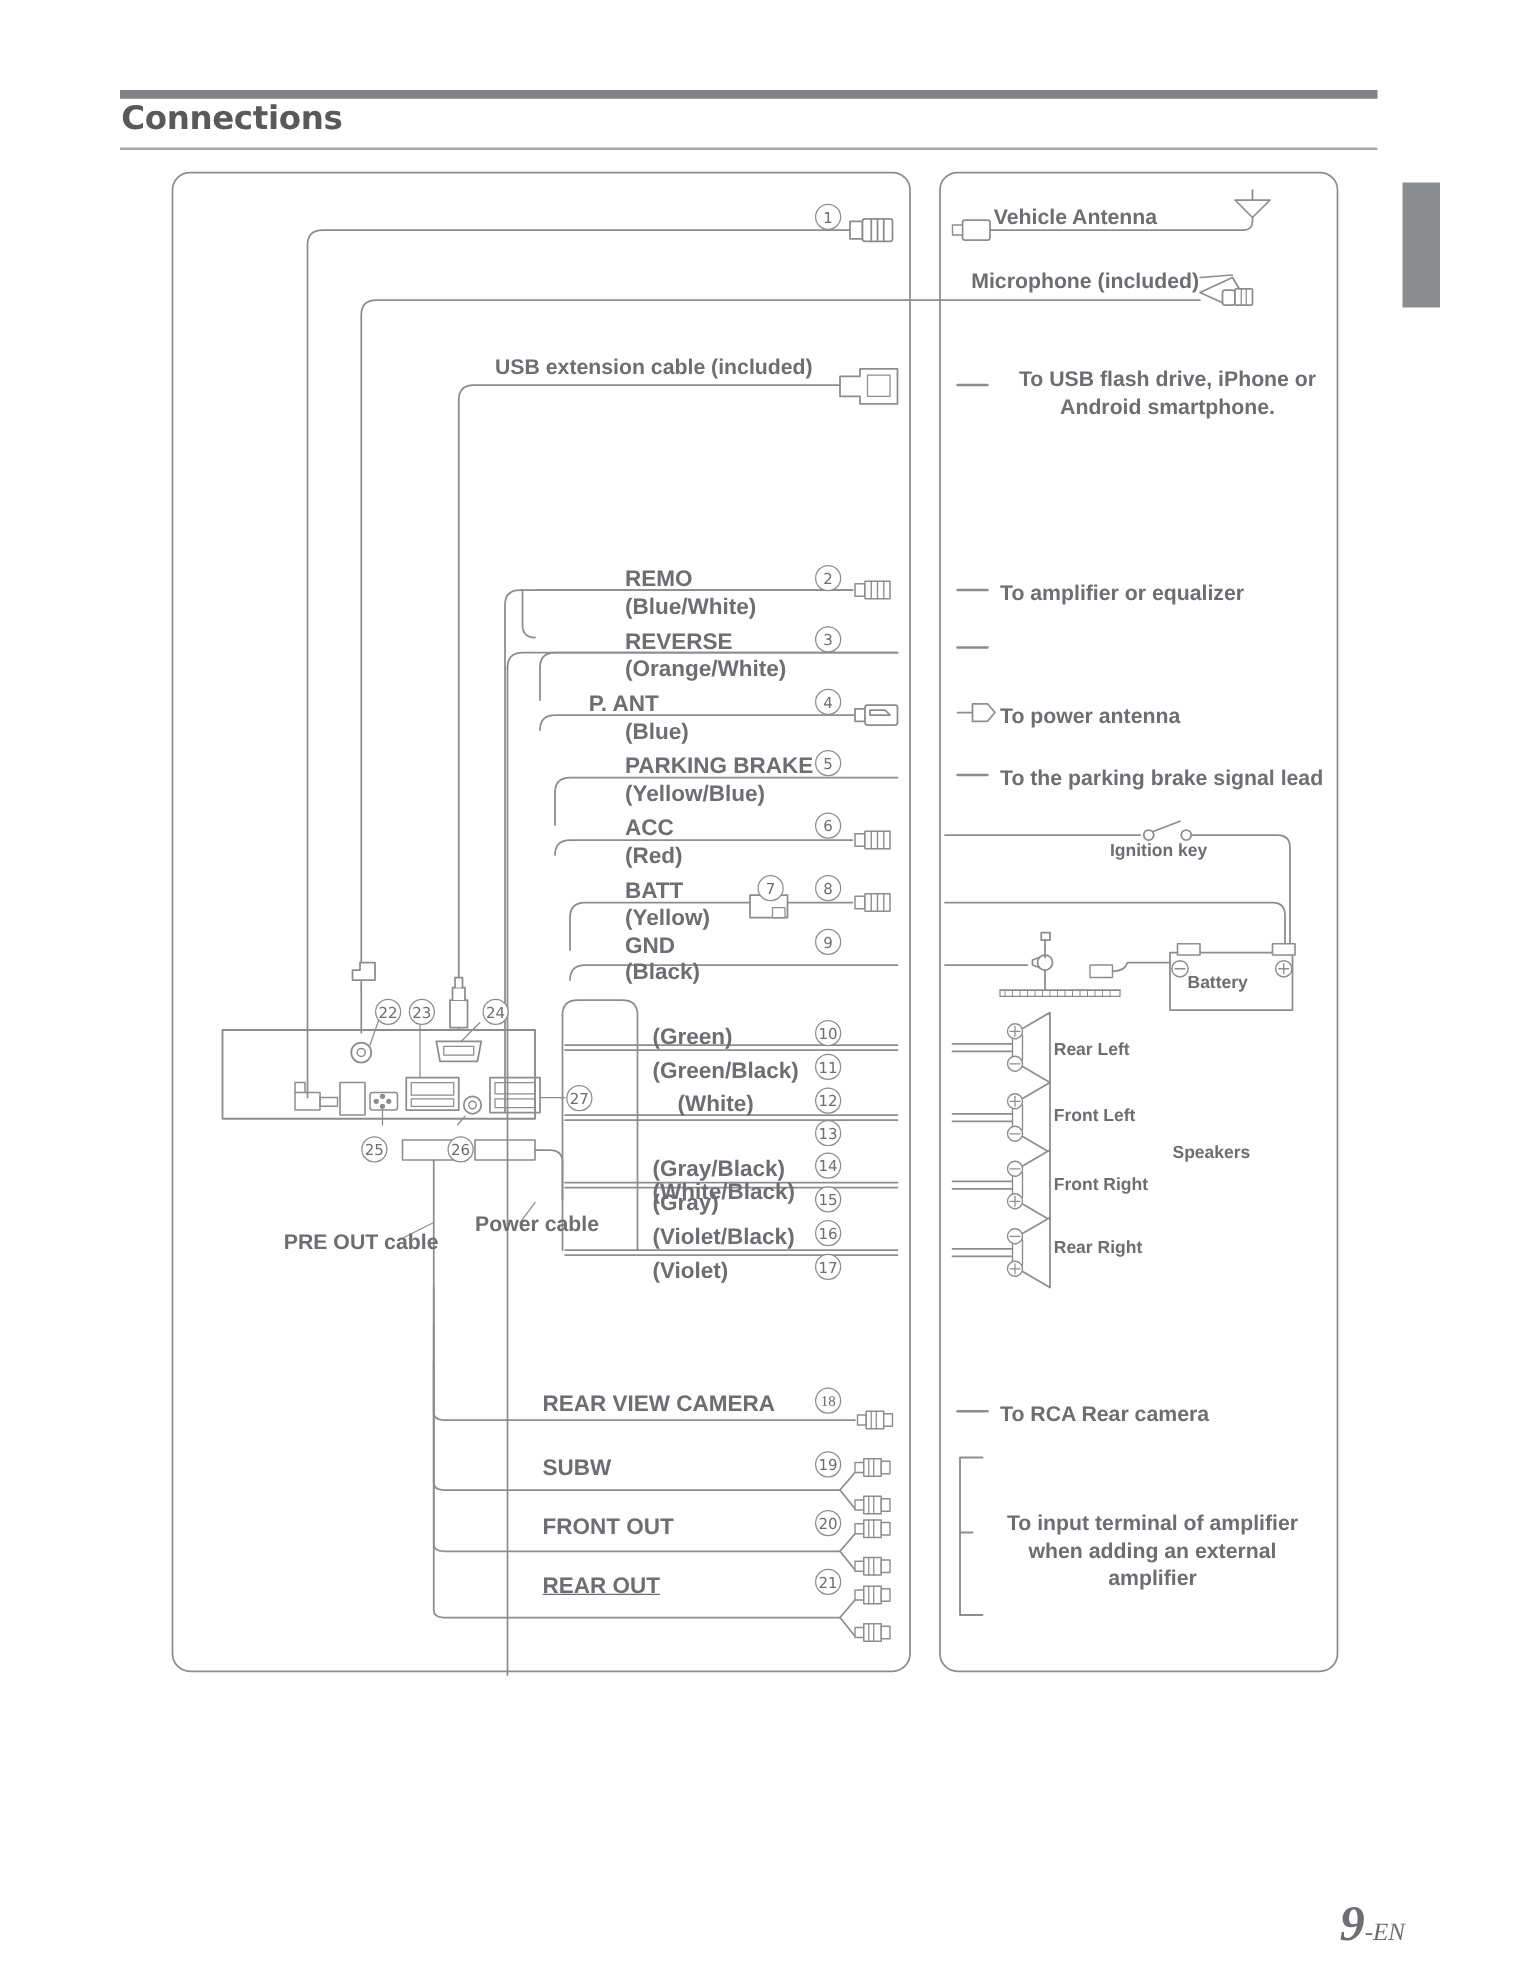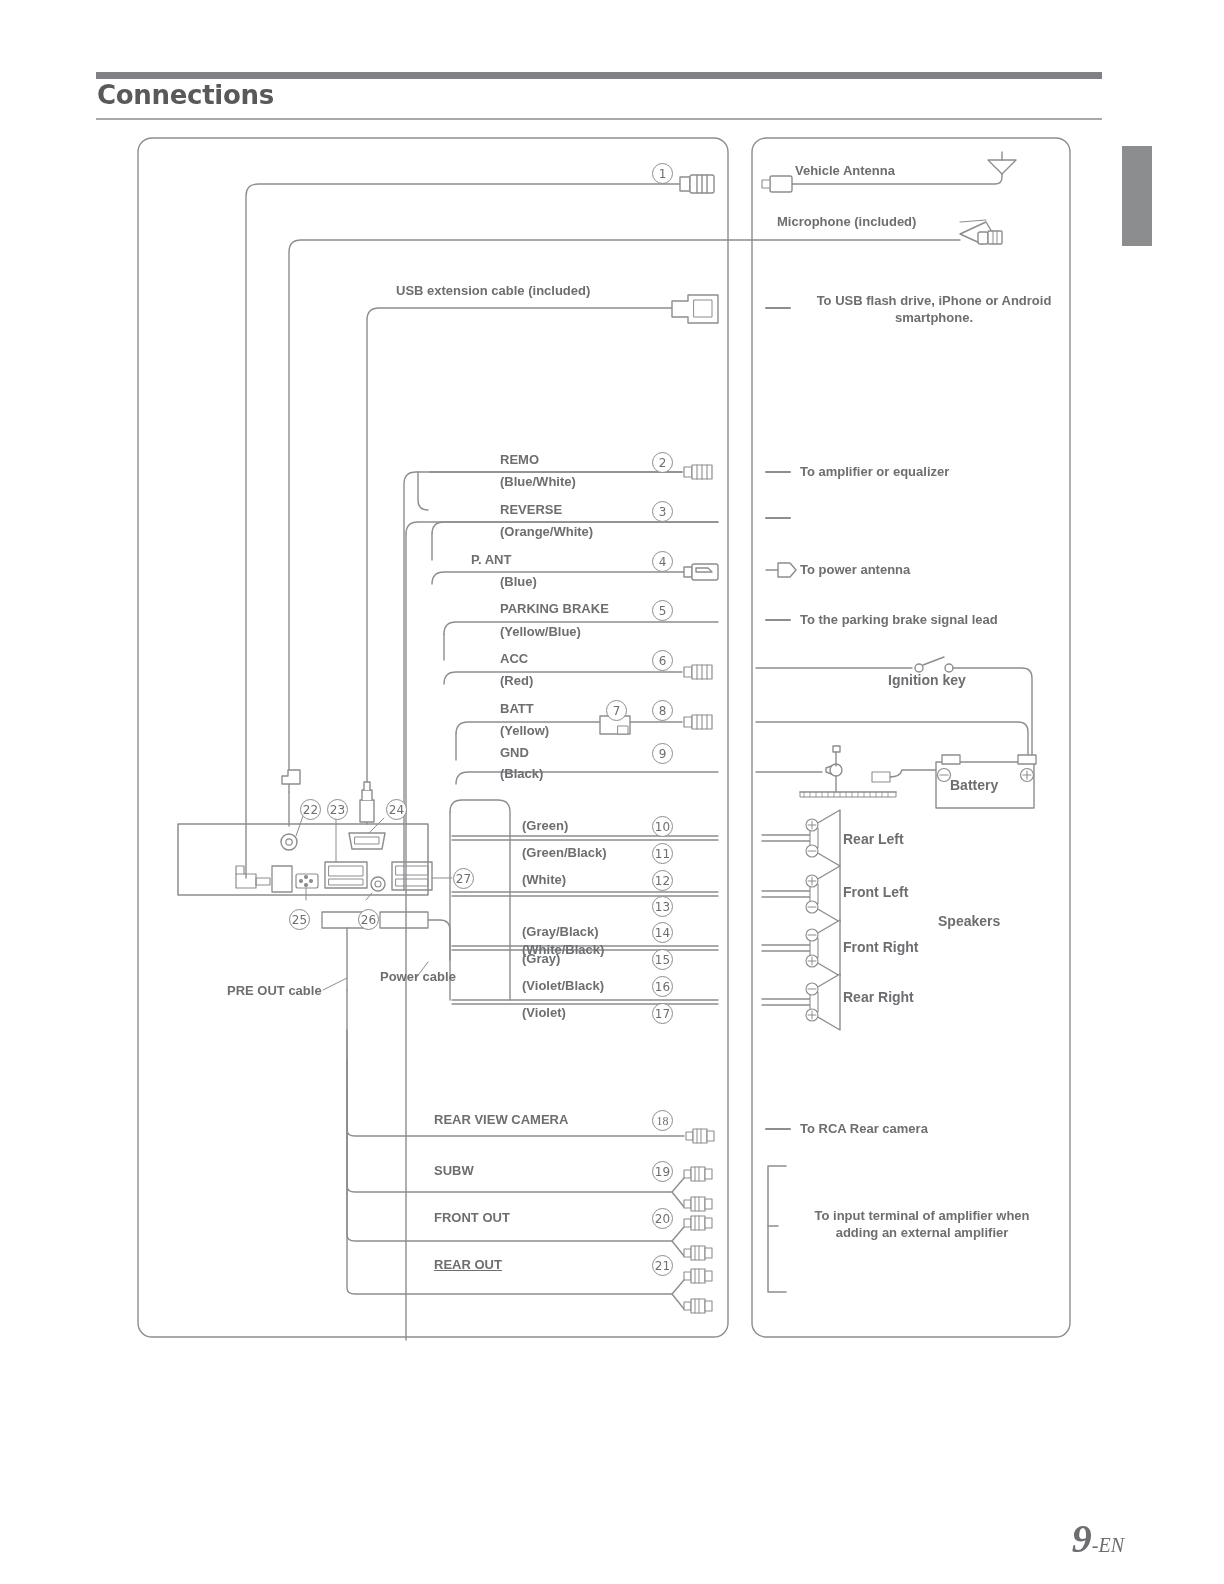--- a/index.html
+++ b/index.html
@@ -42,22 +42,22 @@
   .pagenum .en{font-size:20px;font-style:italic;}
 
   
   svg.canvas{position:absolute;left:0;top:0;width:1224px;height:1584px;}
 
   
   .lbl{
     position:absolute;font-weight:bold;color:#6d6e71;
     white-space:nowrap;line-height:1.28;
   }
-  .lbl.b13{font-size:13px;}
-  .lbl.b12{font-size:13px;}
+  .lbl.b13{font-size:17px;}
+  .lbl.b12{font-size:18px;}
   .lbl.b14{font-size:14px;}
   .lbl.wrap{white-space:normal;text-align:center;}
   .num{
     position:absolute;font-size:12px;color:#6d6e71;
     width:19px;height:19px;border:1.3px solid #8b8d8f;border-radius:50%;
     display:flex;align-items:center;justify-content:center;
     font-family:"DejaVu Sans","Liberation Sans",sans-serif;
     background:#fff;line-height:1;
   }
 </style>
@@ -370,21 +370,21 @@
   <div class="lbl b12" style="left:500px;top:745px;">GND</div>
   <div class="lbl b12" style="left:500px;top:766px;">(Black)</div>
   <div class="num" style="left:652px;top:743px;">9</div>
 
   <div class="lbl b12" style="left:522px;top:818px;">(Green)</div>
   <div class="num" style="left:652px;top:816px;">10</div>
 
   <div class="lbl b12" style="left:522px;top:845px;">(Green/Black)</div>
   <div class="num" style="left:652px;top:843px;">11</div>
 
-  <div class="lbl b12" style="left:522px;top:872px;">(White)</div>
+  <div class="lbl b12" style="left:542px;top:872px;">(White)</div>
   <div class="num" style="left:652px;top:870px;">12</div>
 
   <div class="lbl b12" style="left:522px;top:942px;">(White/Black)</div>
   <div class="num" style="left:652px;top:896px;">13</div>
 
   <div class="lbl b12" style="left:522px;top:924px;">(Gray/Black)</div>
   <div class="num" style="left:652px;top:922px;">14</div>
 
   <div class="lbl b12" style="left:522px;top:951px;">(Gray)</div>
   <div class="num" style="left:652px;top:949px;">15</div>

